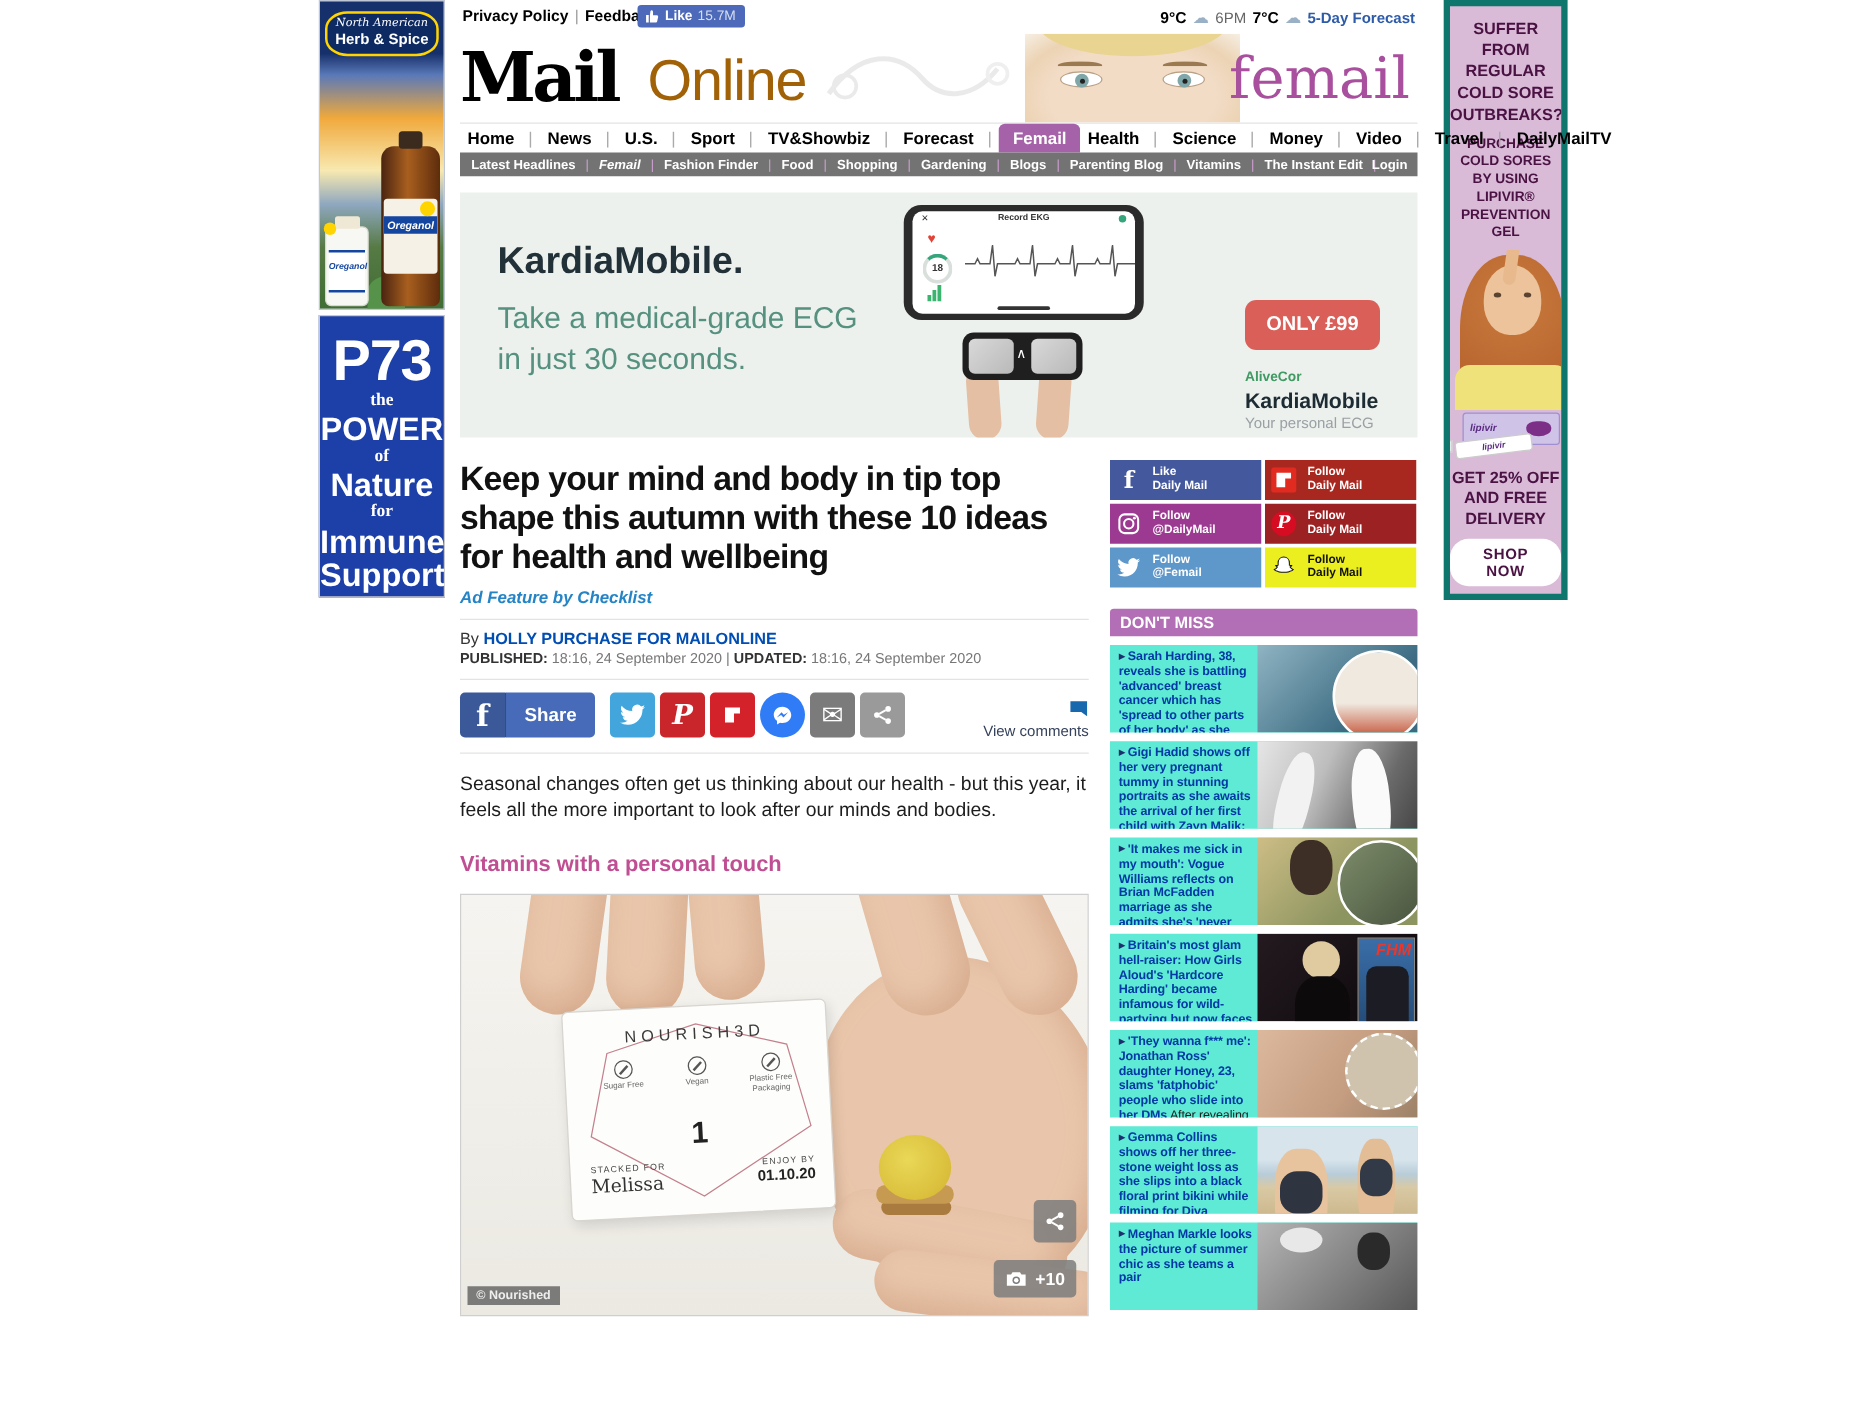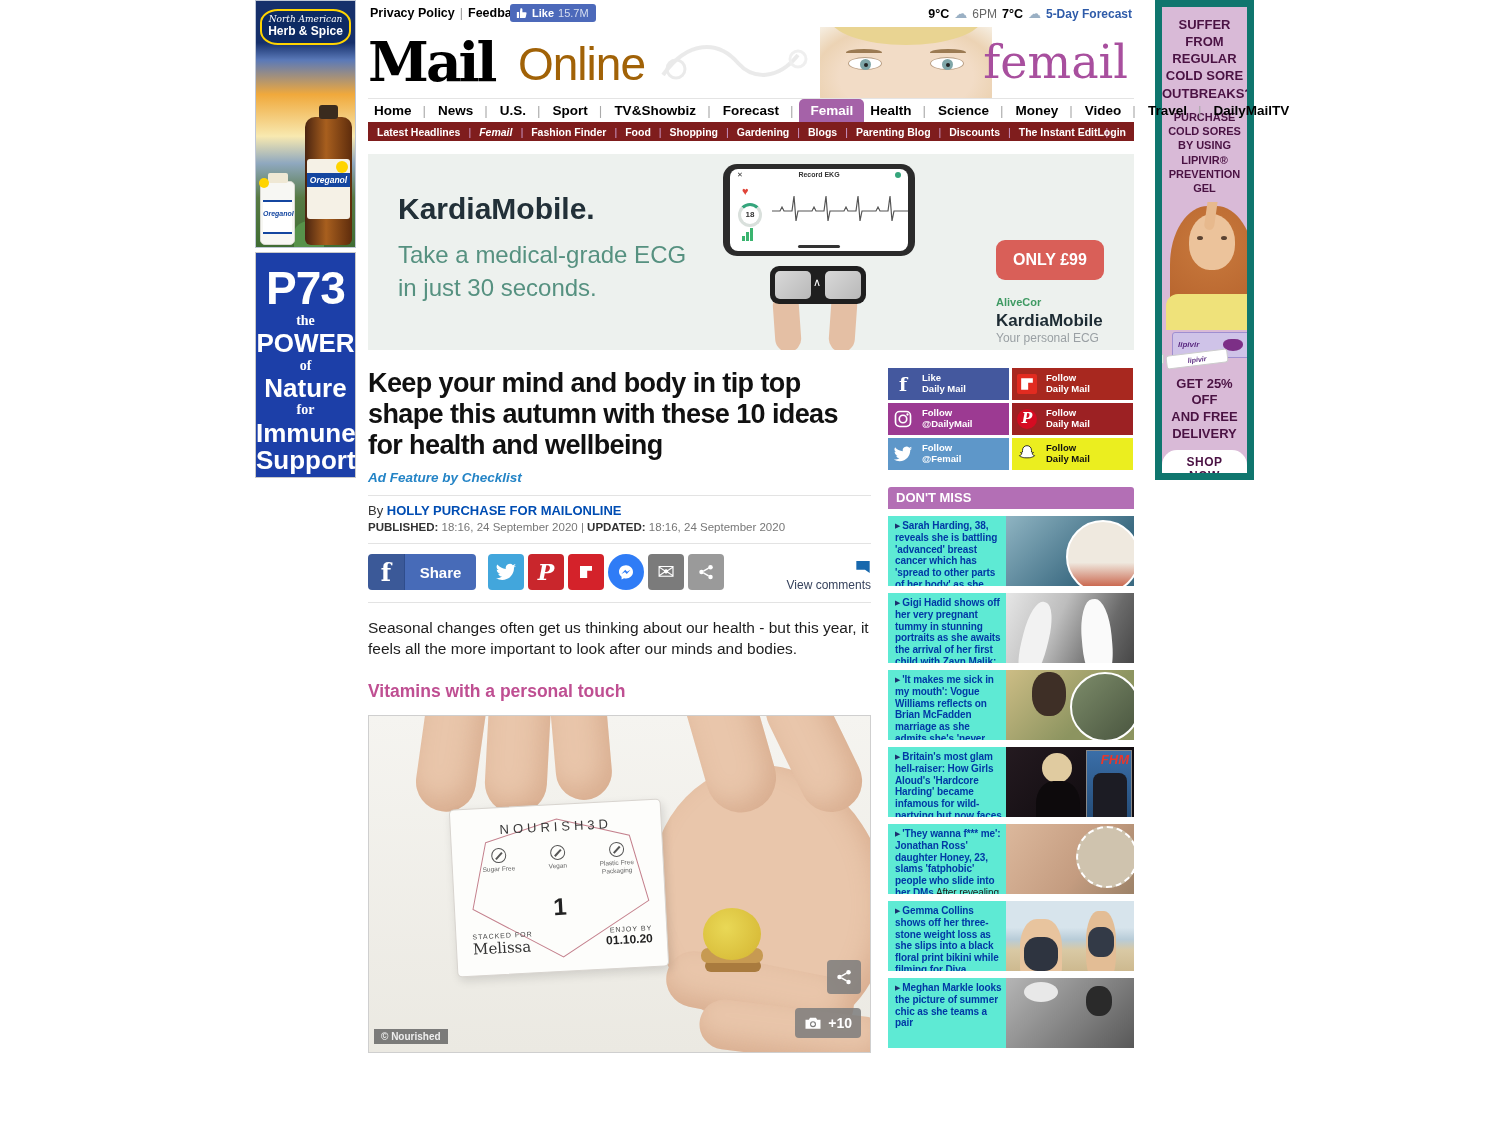--- a/index.html
+++ b/index.html
@@ -31,21 +31,21 @@
   .leaves { position:absolute; left:38px; bottom:0; width:30px; height:26px; background:#57924a; border-radius:50% 50% 0 0; }
 
   .ad-p73 { margin-top:4px; height:226px; background:#1c3fa8; border:1px solid #c9c9c9;
     color:#fff; font-weight:bold; text-align:center; padding-top:12px; line-height:1.02; }
   .p73-l0 { font-size:46px; letter-spacing:-1px; }
   .p73-small { font-size:14px; display:block; margin:2px 0;font-family:Liberation Serif, serif; }
   .p73-big { font-size:26px; display:block; margin:1px 0; }
 
   
   .right-ad { position:absolute; left:1155px; top:0; width:99px; height:480px;
-    background:#d9bad7; border:7px solid #0f766e; text-align:center; color:#4a1243; overflow:hidden; }
+    background:#d9bad7; border:5px solid #0f766e; text-align:center; color:#4a1243; overflow:hidden; }
   .ra-h { font-size:13px; font-weight:bold; line-height:1.32; margin-top:9px; }
   .ra-sub { font-size:11px; font-weight:bold; line-height:1.3; margin-top:8px; }
   .ra-photo { position:relative; height:128px; margin-top:6px; overflow:hidden; }
   .ra-hair { position:absolute; left:8px; top:4px; width:84px; height:130px; background:radial-gradient(circle at 50% 30%,#c97a3d,#b05c28); border-radius:45% 45% 30% 30%; }
   .ra-face { position:absolute; left:27px; top:12px; width:46px; height:56px; background:#ecc39b; border-radius:50% 50% 45% 45%; }
   .ra-eye { position:absolute; top:22px; width:6px; height:4px; background:#5b4332; border-radius:50%; }
   .ra-top { position:absolute; left:4px; bottom:0; width:92px; height:36px; background:#efe27a; border-radius:12px 12px 0 0; }
   .ra-finger { position:absolute; left:44px; top:-6px; width:10px; height:34px; background:#e7b98d; border-radius:5px; transform:rotate(8deg); }
   .ra-prod { position:relative; height:42px; }
   .ra-box { position:absolute; left:10px; top:2px; width:78px; height:26px; background:#cfc3e8; border:1px solid #9f8fd0; border-radius:3px; }
@@ -92,21 +92,21 @@
   .mh-pupil { position:absolute; left:3.5px; top:3.5px; width:4px; height:4px; background:#222; border-radius:50%; }
   .mh-brow { position:absolute; top:22px; width:36px; height:7px; border-top:4px solid #9b7a52; border-radius:50%; }
   .logo-femail { position:absolute; right:6px; top:8px; font-family:"DejaVu Serif",serif;
      font-size:46px; color:#a84f9e; }
 
   
   .nav { height:24px; border-top:1px solid #e4e4e4; display:flex; font-size:13.5px; font-weight:bold; white-space:nowrap; }
   .nav-item { padding:0 6px; line-height:24px; color:#000; cursor:pointer; }
   .nav-item:not(.active):not(:last-child)::after { content:"|"; color:#aaa; margin-left:11px; font-weight:normal; }
   .nav-item.active { background:#a562a8; color:#fff; border-radius:5px 5px 0 0; padding:0 11px; }
-  .subnav { height:19px; background:#7f1d1d; display:flex; align-items:center; font-size:10.5px;
+  .subnav { height:19px; background:#737373; display:flex; align-items:center; font-size:10.5px;
      font-weight:bold; color:#fff; padding:0 5px; position:relative; white-space:nowrap; }
   .sn-item { padding:0 4px; }
   .sn-item:not(:last-child)::after { content:"|"; color:#cf9fd2; margin-left:8px; font-weight:normal; }
   .sn-femail { font-style:italic; }
   .sn-login { position:absolute; right:8px; }
 
   
   .kardia { margin-top:13px; height:196px; background:#edf1ee; position:relative; overflow:hidden; }
   .k-title { position:absolute; left:30px; top:38px; font-size:30px; font-weight:bold; color:#223038; }
   .k-sub { position:absolute; left:30px; top:84px; font-size:24px; color:#569180; line-height:1.38; }
@@ -405,21 +405,21 @@
   </div>
   <div class="subnav">
     <span class="sn-item">Latest Headlines</span>
     <span class="sn-item sn-femail">Femail</span>
     <span class="sn-item">Fashion Finder</span>
     <span class="sn-item">Food</span>
     <span class="sn-item">Shopping</span>
     <span class="sn-item">Gardening</span>
     <span class="sn-item">Blogs</span>
     <span class="sn-item">Parenting Blog</span>
-    <span class="sn-item">Discounts</span>
+    <span class="sn-item">Vitamins</span>
     <span class="sn-item">The Instant Edit</span>
     <span class="sn-login">Login</span>
   </div>
 
   <div class="kardia">
     <div class="k-title">KardiaMobile.</div>
     <div class="k-sub">
       <div>Take a medical-grade ECG</div>
       <div>in just 30 seconds.</div>
     </div>

